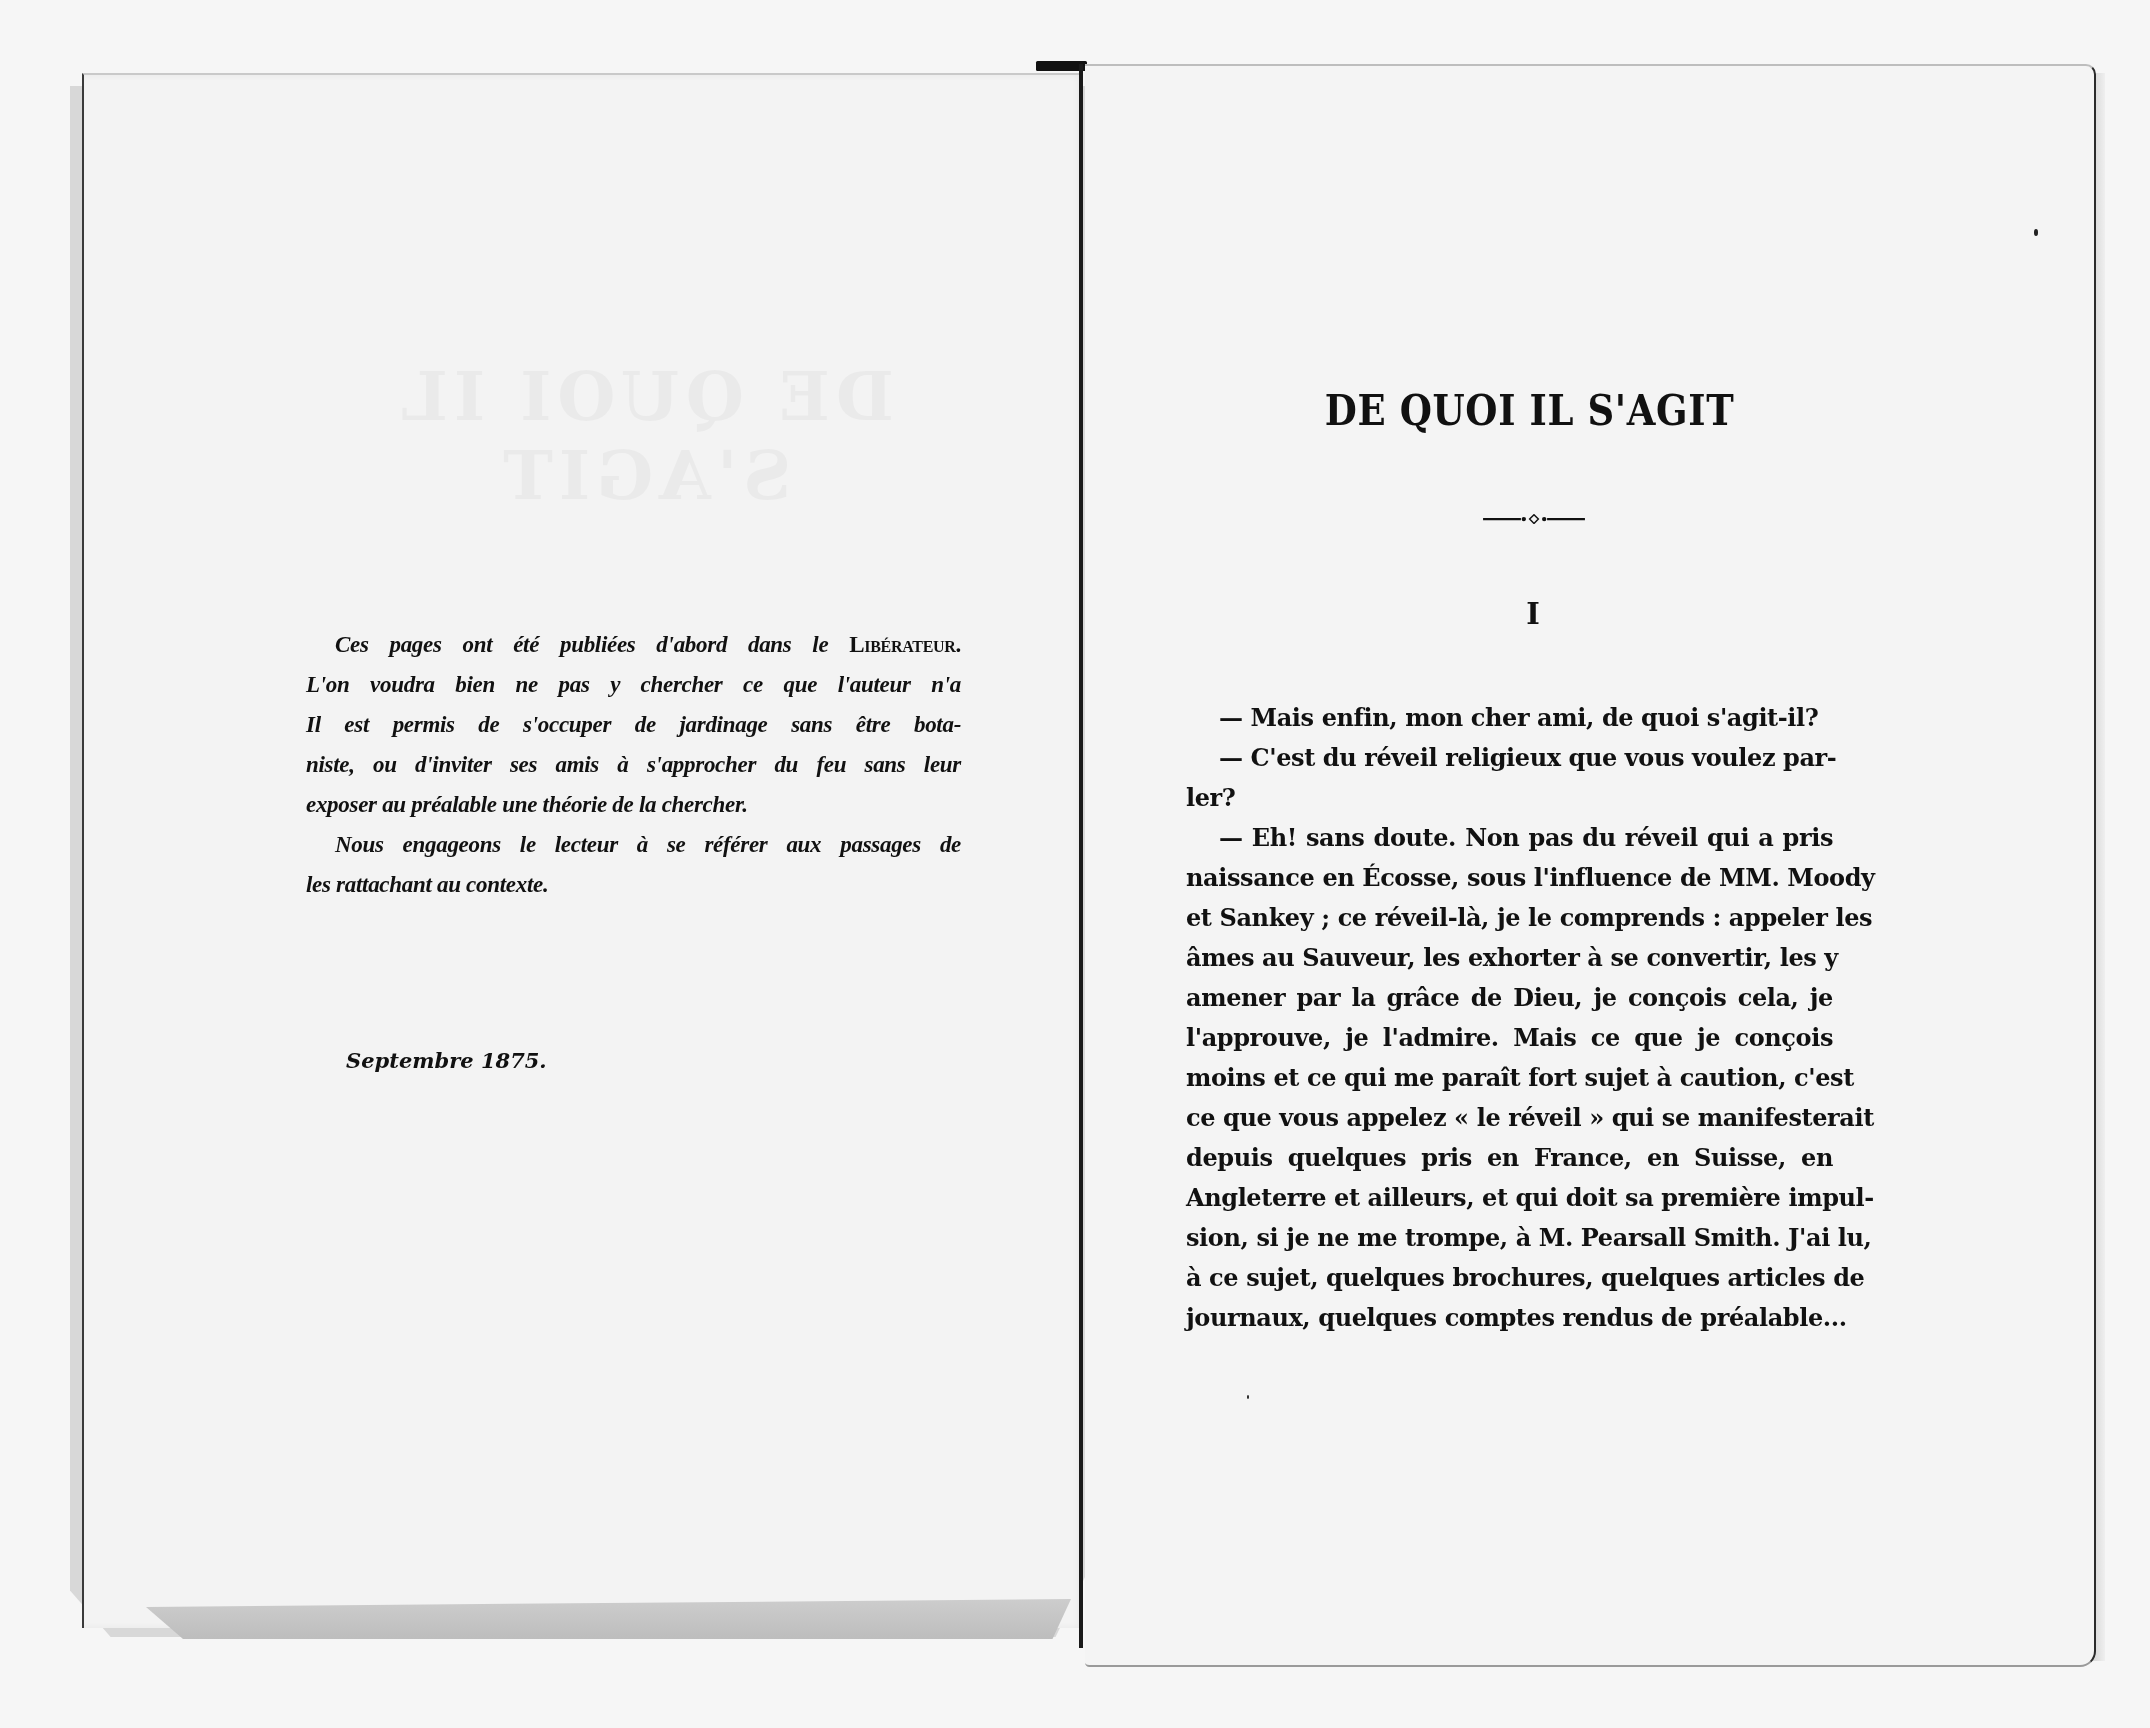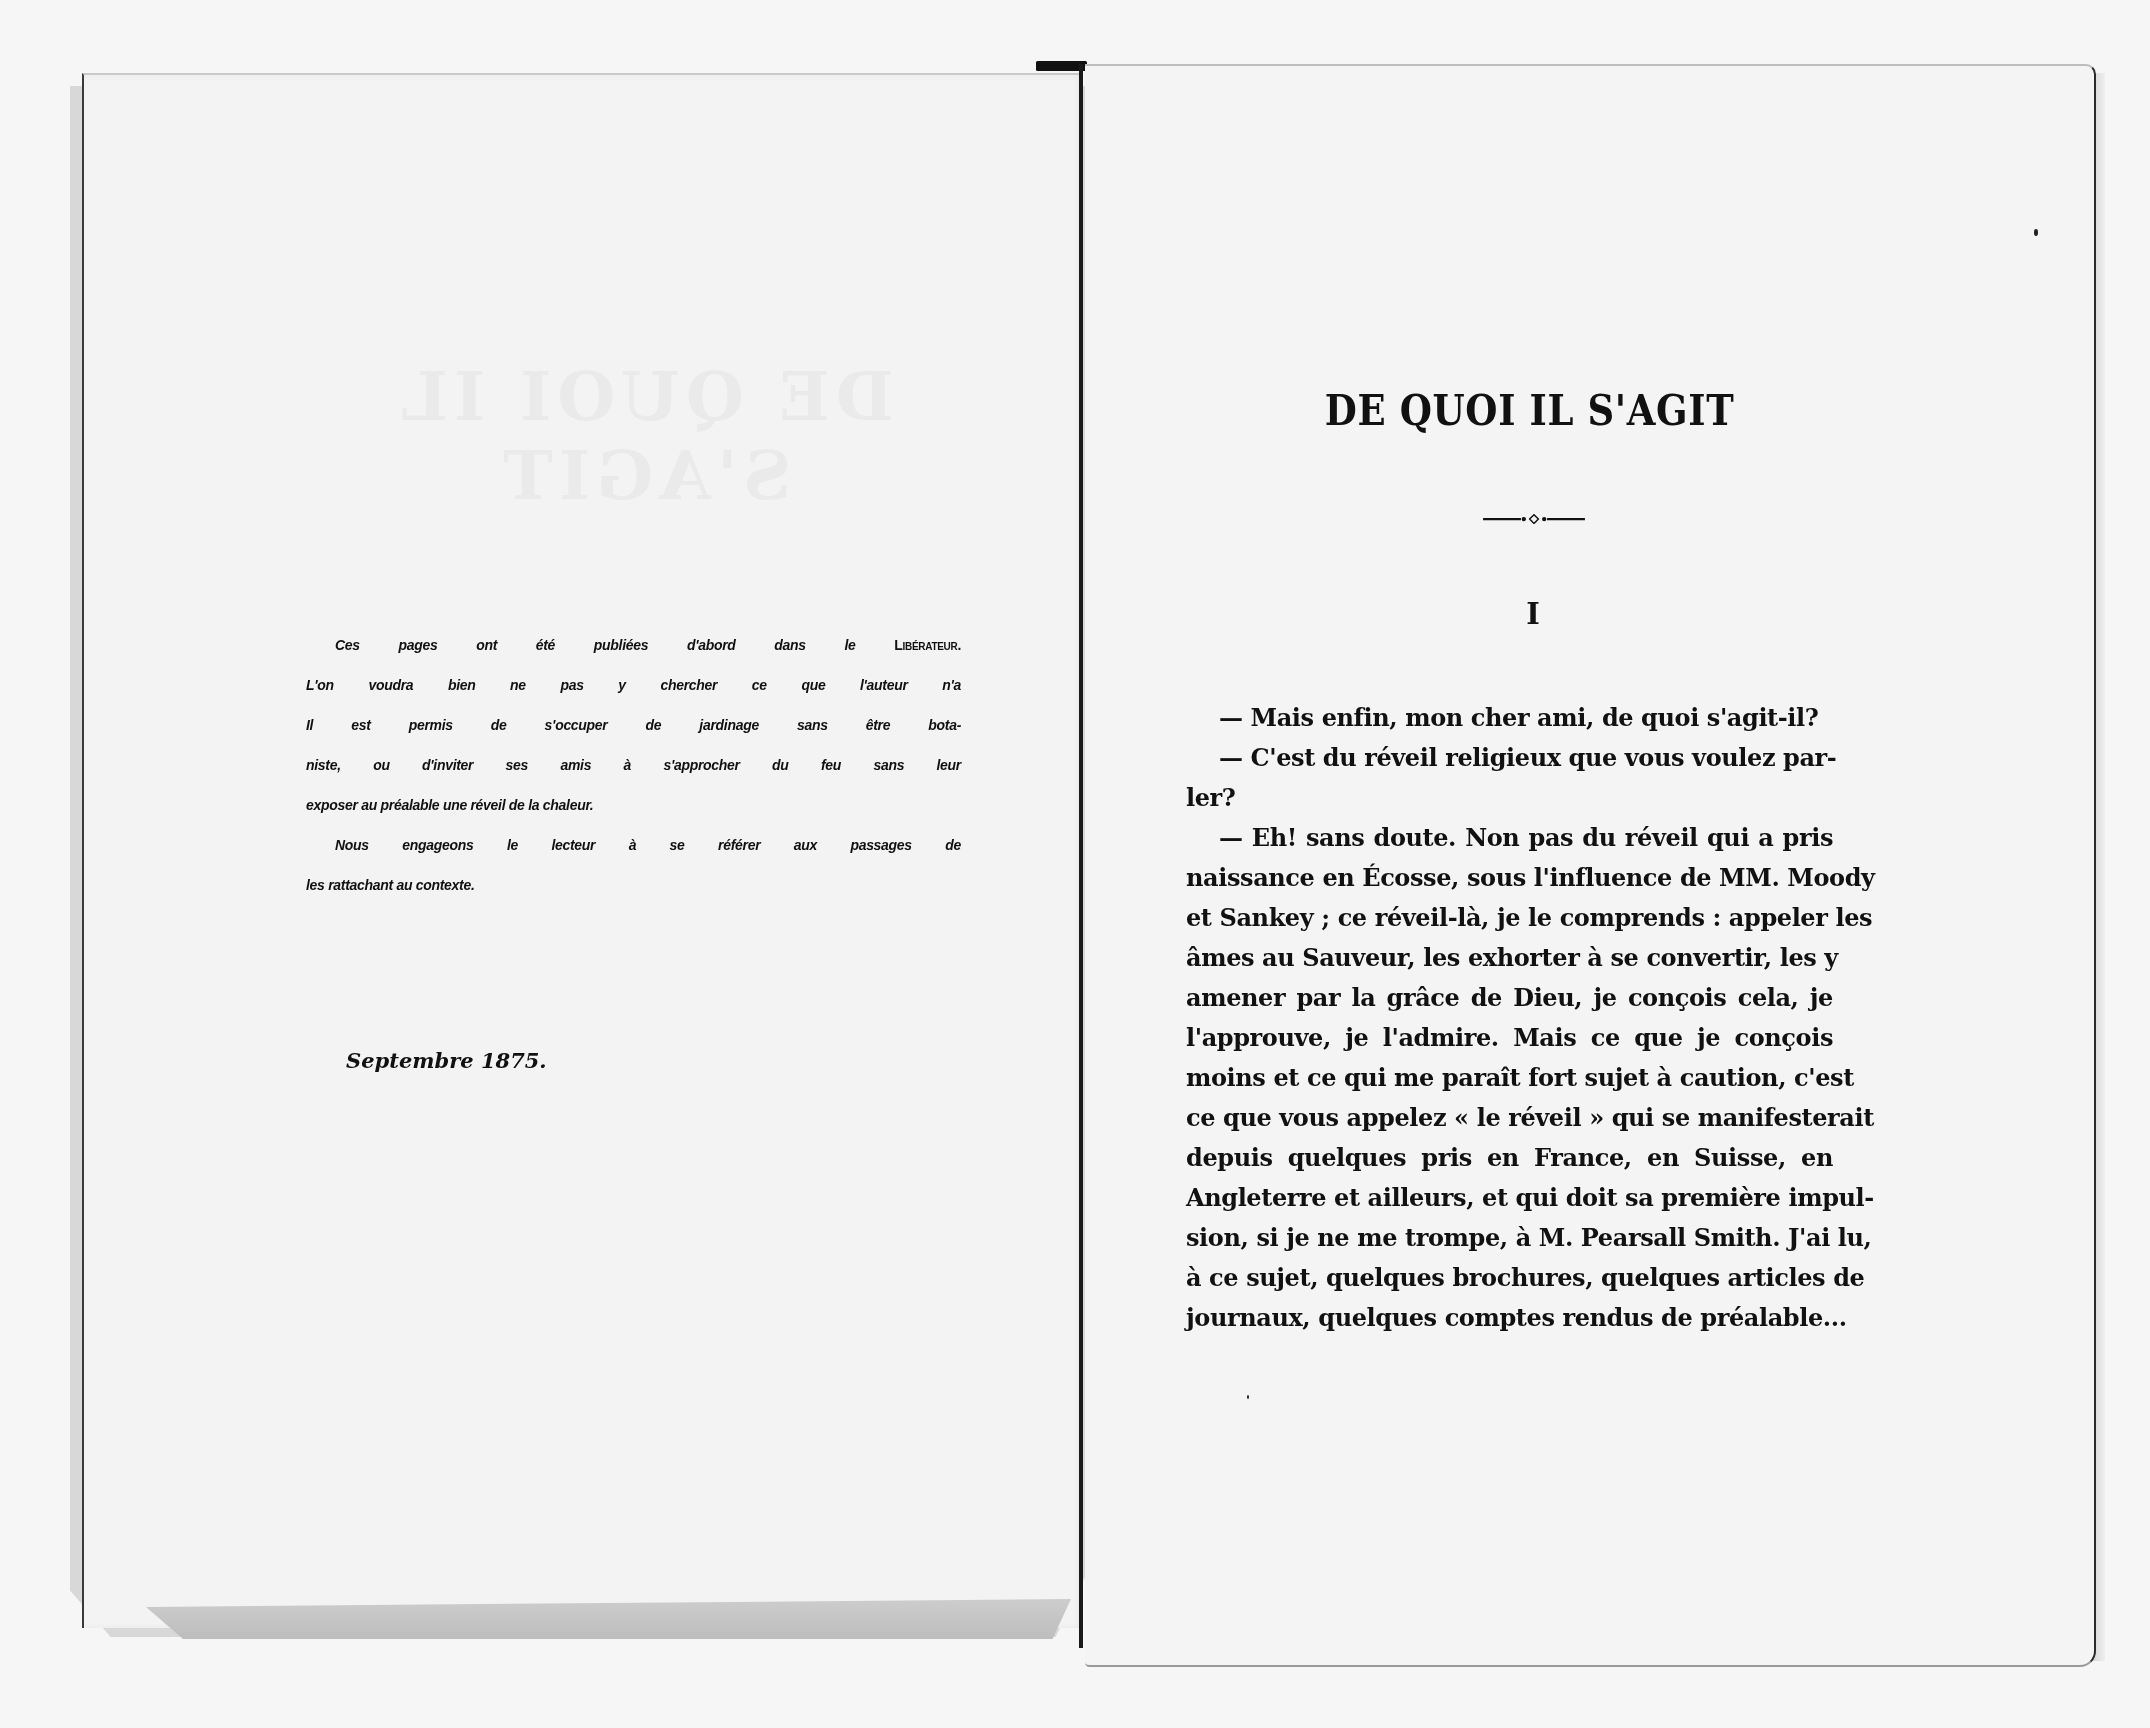--- a/index.html
+++ b/index.html
@@ -26,24 +26,24 @@
     border-left: 2.9px solid #3a3a3a;
     box-shadow: inset -4.4px 0 7.3px rgba(0,0,0,0.05);
   }
   .left-bottom-shadow {
     position: absolute; left: 146px; top: 1599px; width: 925px; height: 40px;
     background: linear-gradient(#cdcdcd, #bdbdbd);
     clip-path: polygon(0 20%, 100% 0, 98% 100%, 4% 100%);
   }
   .left-text {
     position: absolute; left: 306px; top: 625px; width: 655px;
-    font-family: Liberation Sans, sans-serif;
+    font-family: Liberation Serif, serif;
     font-style: italic;
     font-weight: bold;
-    font-size: 14px;
+    font-size: 23px;
     line-height: 40px;
     text-align: justify;
     letter-spacing: -0.3px;
   }
   .left-text p { margin: 0; text-indent: 29px; }
   .left-text .line { display: block; text-align-last: justify; }
   .left-text .line.last { text-align-last: left; }
   .smallcaps { font-variant: small-caps; font-style: normal; }
   .left-date {
     position: absolute; left: 346px; top: 1004px;
@@ -117,21 +117,21 @@
   <div class="left-bottom-shadow"></div>
 
   <div class="ghost-title">DE QUOI IL S'AGIT</div>
 
   <div class="left-text">
     <p>
       <span class="line"><span>Ces pages ont été publiées d'abord dans le</span> <span class="smallcaps">Libérateur.</span></span>
       <span class="line" style="margin-left:-29px">L'on voudra bien ne pas y chercher ce que l'auteur n'a</span>
       <span class="line" style="margin-left:-29px">Il est permis de s'occuper de jardinage sans être bota-</span>
       <span class="line" style="margin-left:-29px">niste, ou d'inviter ses amis à s'approcher du feu sans leur</span>
-      <span class="line last" style="margin-left:-29px">exposer au préalable une réveil de la chaleur.</span>
+      <span class="line last" style="margin-left:-29px">exposer au préalable une théorie de la chercher.</span>
     </p>
     <p>
       <span class="line">Nous engageons le lecteur à se référer aux passages de</span>
       <span class="line last" style="margin-left:-29px">les rattachant au contexte.</span>
     </p>
   </div>
 
   <div class="left-date">Septembre 1875.</div>
 
   <div class="spine-cap"></div>

